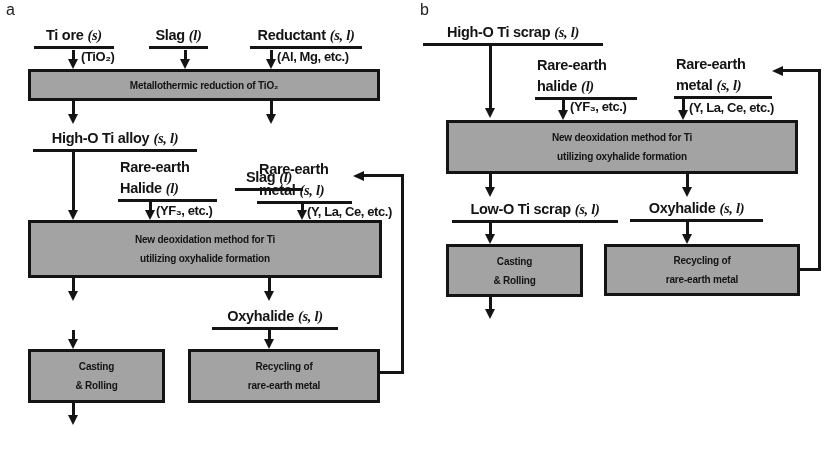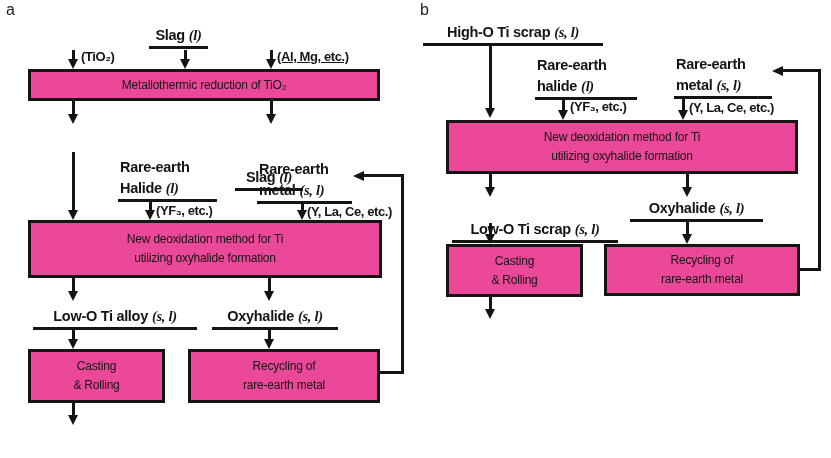--- a/index.html
+++ b/index.html
@@ -8,61 +8,70 @@
   .panel-letter{position:absolute;font-size:16px;font-weight:400;color:#222;line-height:18px;}
   
   .lbl{position:absolute;font-weight:bold;font-size:14.5px;letter-spacing:-0.3px;line-height:19px;
        text-align:center;white-space:nowrap;border-bottom:3px solid #141414;padding-bottom:1px;}
   
   .lbl2{position:absolute;font-weight:bold;font-size:14.5px;letter-spacing:-0.3px;line-height:21px;
         text-align:left;white-space:nowrap;border-bottom:3px solid #141414;padding-left:2px;}
   
   .note{position:absolute;font-weight:bold;font-size:13px;letter-spacing:-0.4px;white-space:nowrap;line-height:15px;}
   
-  .pbox{position:absolute;box-sizing:border-box;border:3px solid #141414;background:#ec4899;
+  .pbox{position:absolute;box-sizing:border-box;border:3px solid #141414;background:#a3a3a3;
         display:flex;flex-direction:column;justify-content:center;align-items:center;
-        font-weight:normal;font-size:12px;letter-spacing:-0.2px;line-height:19px;text-align:center;white-space:nowrap;}
+        font-weight:bold;font-size:10px;letter-spacing:-0.2px;line-height:19px;text-align:center;white-space:nowrap;}
   
   .varrow{position:absolute;width:3px;background:#141414;}
   .varrow::after{content:"";position:absolute;left:-4px;top:100%;width:0;height:0;
                  border-left:5.5px solid transparent;border-right:5.5px solid transparent;
                  border-top:10px solid #141414;}
   .hline{position:absolute;height:3px;background:#141414;}
   .vline{position:absolute;width:3px;background:#141414;}
   .ahead-left{position:absolute;width:0;height:0;
               border-top:5.5px solid transparent;border-bottom:5.5px solid transparent;
               border-right:11px solid #141414;}
   
   .ph{font-style:italic;font-family:"Liberation Serif","DejaVu Serif",serif;margin-left:4px;}
 </style>
 </head>
 <body>
 
 <div class="stage">
 
   <div class="panel-letter" style="left:6px;top:1px;">a</div>
 
+  <div class="lbl" style="left:34px;top:26px;width:80px;">
+    <span>Ti ore</span><span class="ph">(s)</span>
+  </div>
   <div class="lbl" style="left:149px;top:26px;width:59px;">
     <span>Slag</span><span class="ph">(l)</span>
+  </div>
+  <div class="lbl" style="left:250px;top:26px;width:112px;">
+    <span>Reductant</span><span class="ph">(s, l)</span>
   </div>
 
   <div class="varrow" style="left:71.5px;top:50px;height:9px;"></div>
   <div class="varrow" style="left:183.5px;top:50px;height:9px;"></div>
   <div class="varrow" style="left:269.5px;top:50px;height:9px;"></div>
 
   <div class="note" style="left:81px;top:49px;">(TiO₂)</div>
-  <div class="note" style="left:277px;top:49px;text-decoration:underline;">(Al, Mg, etc.)</div>
+  <div class="note" style="left:277px;top:49px;">(Al, Mg, etc.)</div>
 
   <div class="pbox" style="left:28px;top:69px;width:352px;height:32px;">
     <div>Metallothermic reduction of TiO₂</div>
   </div>
 
   <div class="varrow" style="left:71.5px;top:101px;height:13px;"></div>
   <div class="varrow" style="left:269.5px;top:101px;height:13px;"></div>
 
+  <div class="lbl" style="left:33px;top:129px;width:164px;">
+    <span>High-O Ti alloy</span><span class="ph">(s, l)</span>
+  </div>
   <div class="lbl" style="left:235px;top:129px;width:68px;margin-top:39px;">
     <span>Slag</span><span class="ph">(l)</span>
   </div>
 
   <div class="varrow" style="left:71.5px;top:152px;height:58px;"></div>
 
   <div class="lbl2" style="left:118px;top:157px;width:97px;">
     <div>Rare-earth</div>
     <div><span>Halide</span><span class="ph">(l)</span></div>
   </div>
@@ -77,23 +86,20 @@
   <div class="note" style="left:307px;top:204px;">(Y, La, Ce, etc.)</div>
 
   <div class="pbox" style="left:28px;top:220px;width:354px;height:58px;">
     <div>New deoxidation method for Ti</div>
     <div>utilizing oxyhalide formation</div>
   </div>
 
   <div class="varrow" style="left:71.5px;top:278px;height:13px;"></div>
   <div class="varrow" style="left:267.5px;top:278px;height:13px;"></div>
 
-  <div class="lbl" style="left:33px;top:307px;width:164px;">
-    <span>Low-O Ti alloy</span><span class="ph">(s, l)</span>
-  </div>
   <div class="lbl" style="left:212px;top:307px;width:126px;">
     <span>Oxyhalide</span><span class="ph">(s, l)</span>
   </div>
 
   <div class="varrow" style="left:71.5px;top:330px;height:9px;"></div>
   <div class="varrow" style="left:267.5px;top:330px;height:9px;"></div>
 
   <div class="pbox" style="left:28px;top:349px;width:137px;height:54px;">
     <div>Casting</div>
     <div>&amp; Rolling</div>
@@ -134,21 +140,21 @@
   <div class="note" style="left:689px;top:100px;">(Y, La, Ce, etc.)</div>
 
   <div class="pbox" style="left:446px;top:120px;width:352px;height:54px;">
     <div>New deoxidation method for Ti</div>
     <div>utilizing oxyhalide formation</div>
   </div>
 
   <div class="varrow" style="left:488.5px;top:174px;height:13px;"></div>
   <div class="varrow" style="left:685.5px;top:174px;height:13px;"></div>
 
-  <div class="lbl" style="left:452px;top:200px;width:166px;margin-top:20px;">
+  <div class="lbl" style="left:452px;top:200px;width:166px;">
     <span>Low-O Ti scrap</span><span class="ph">(s, l)</span>
   </div>
   <div class="lbl" style="left:630px;top:199px;width:133px;">
     <span>Oxyhalide</span><span class="ph">(s, l)</span>
   </div>
 
   <div class="varrow" style="left:488.5px;top:223px;height:11px;"></div>
   <div class="varrow" style="left:685.5px;top:222px;height:12px;"></div>
 
   <div class="pbox" style="left:446px;top:244px;width:137px;height:53px;">

